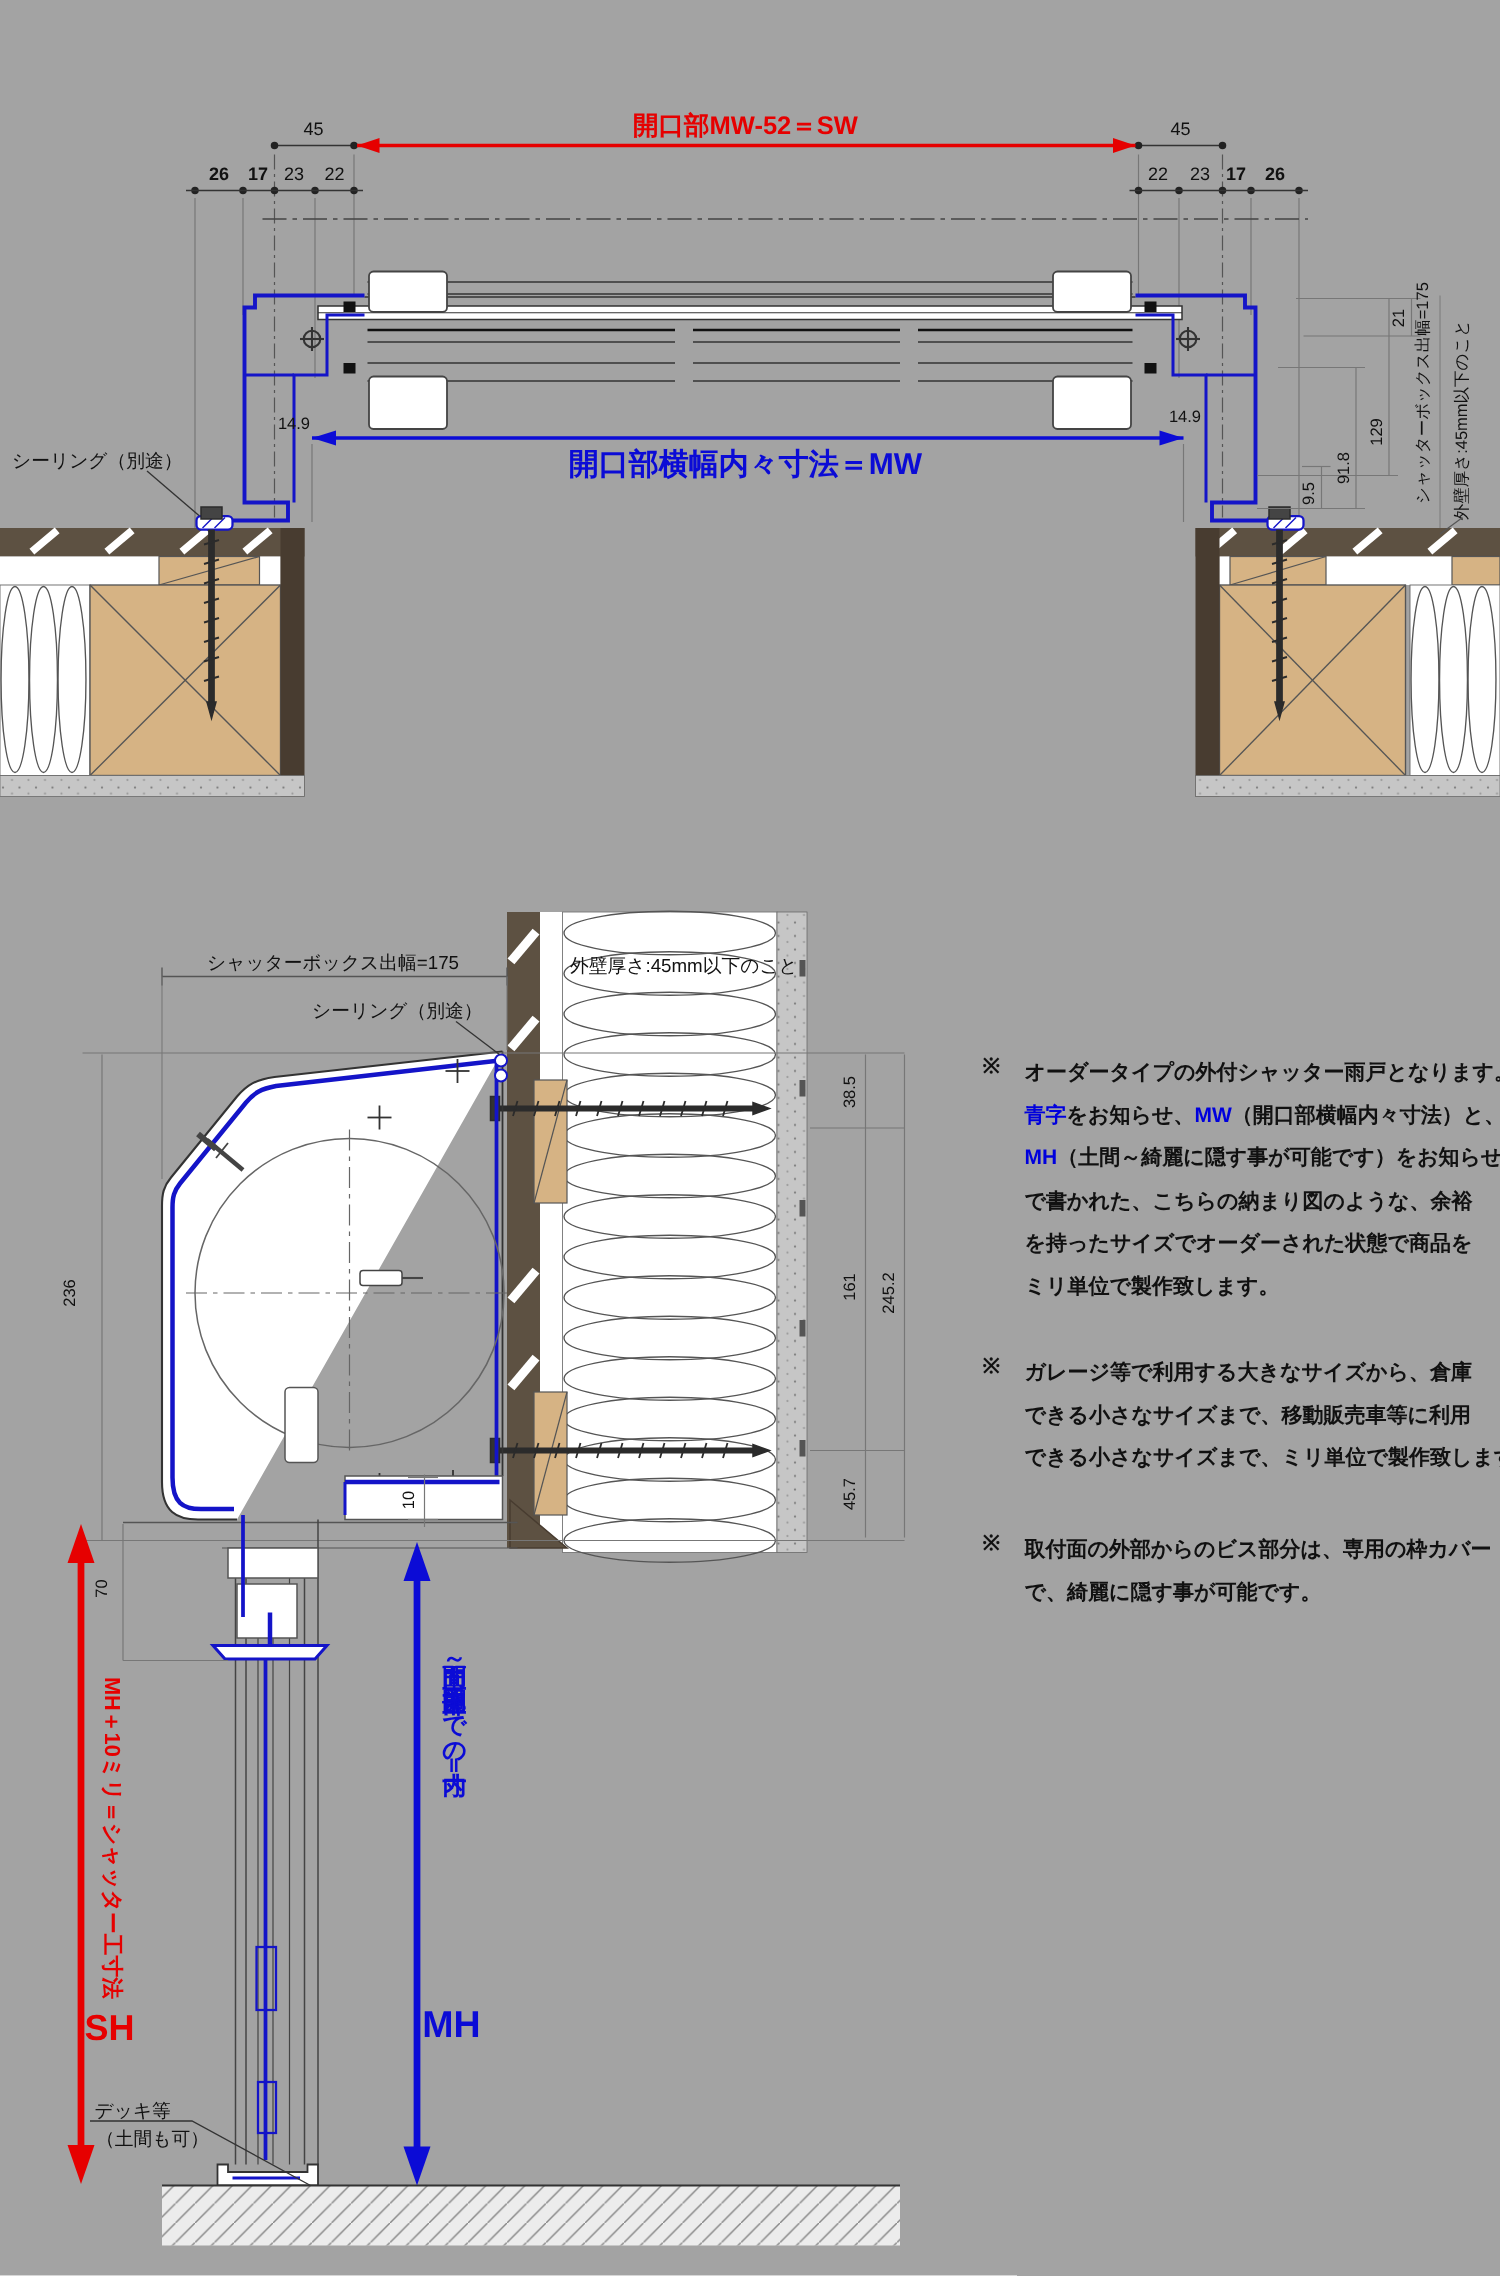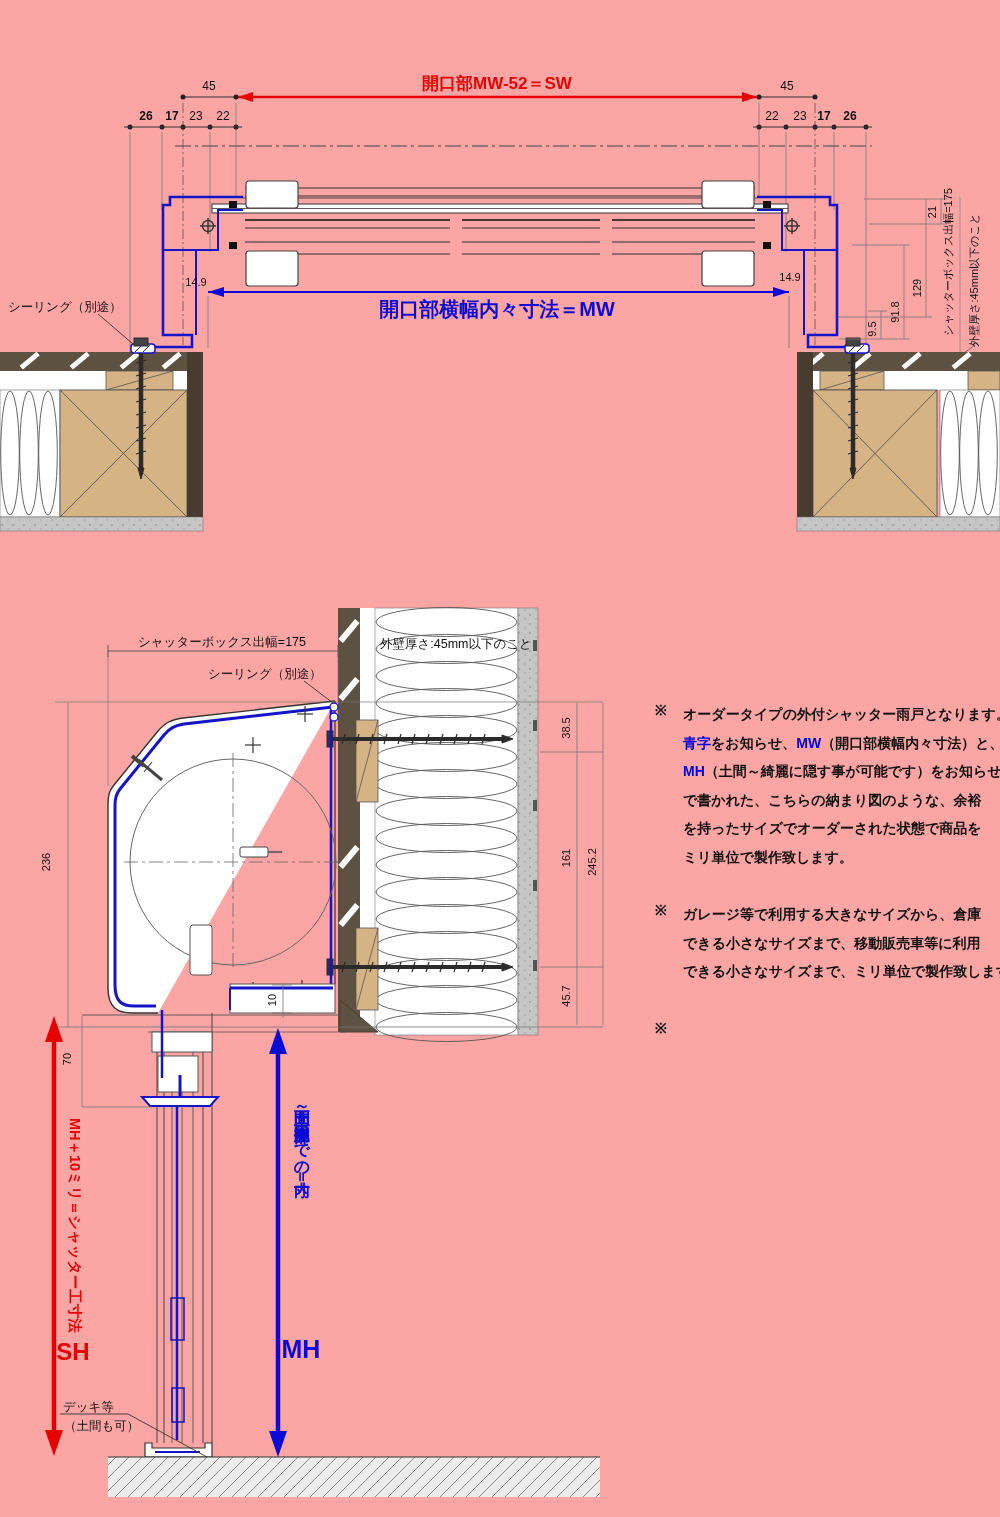--- a/index.html
+++ b/index.html
@@ -1,16 +1,16 @@
 <!DOCTYPE html>
 <html><head>
 <meta charset="utf-8">
 <style>
   html,body{margin:0;padding:0;background:#fff;}
-  #canvas{position:relative;width:1000px;height:1517px;background:#fca5a5;overflow:hidden;
+  #canvas{position:relative;width:1000px;height:1517px;background:#a3a3a3;overflow:hidden;
           font-family:"Liberation Sans",sans-serif;}
   svg{position:absolute;left:0;top:0;}
   svg text{font-family:"Liberation Sans","DejaVu Sans",sans-serif;fill:#111;}
   .dim{font-size:11px;}
   .dim12{font-size:12px;}
   .dimB{font-size:12px;font-weight:bold;}
   .lbl{font-size:12.5px;}
   .redlbl{font-size:17px;font-weight:bold;fill:#e60000;}
   .bluelbl{font-size:20px;font-weight:bold;fill:#0b0bd6;}
   .redv{font-size:14.5px;font-weight:bold;fill:#e60000;}
@@ -500,17 +500,19 @@
     <span class="mk">※</span>
     <div class="nl">
       <div class="line"><span>ガレージ等で利用する大きなサイズから、倉庫</span></div>
       <div class="line"><span>できる小さなサイズまで、移動販売車等に利用</span></div>
       <div class="line"><span>できる小さなサイズまで、ミリ単位で製作致します。</span></div>
     </div>
   </div>
   <div class="note" style="top:1018px">
     <span class="mk">※</span>
     <div class="nl">
+      <div class="line"><span>取付面の外部からのビス部分は、専用の枠カバー</span></div>
+      <div class="line"><span>で、綺麗に隠す事が可能です。</span></div>
     </div>
   </div>
 </div>
 
 </div>
 
 </body></html>

